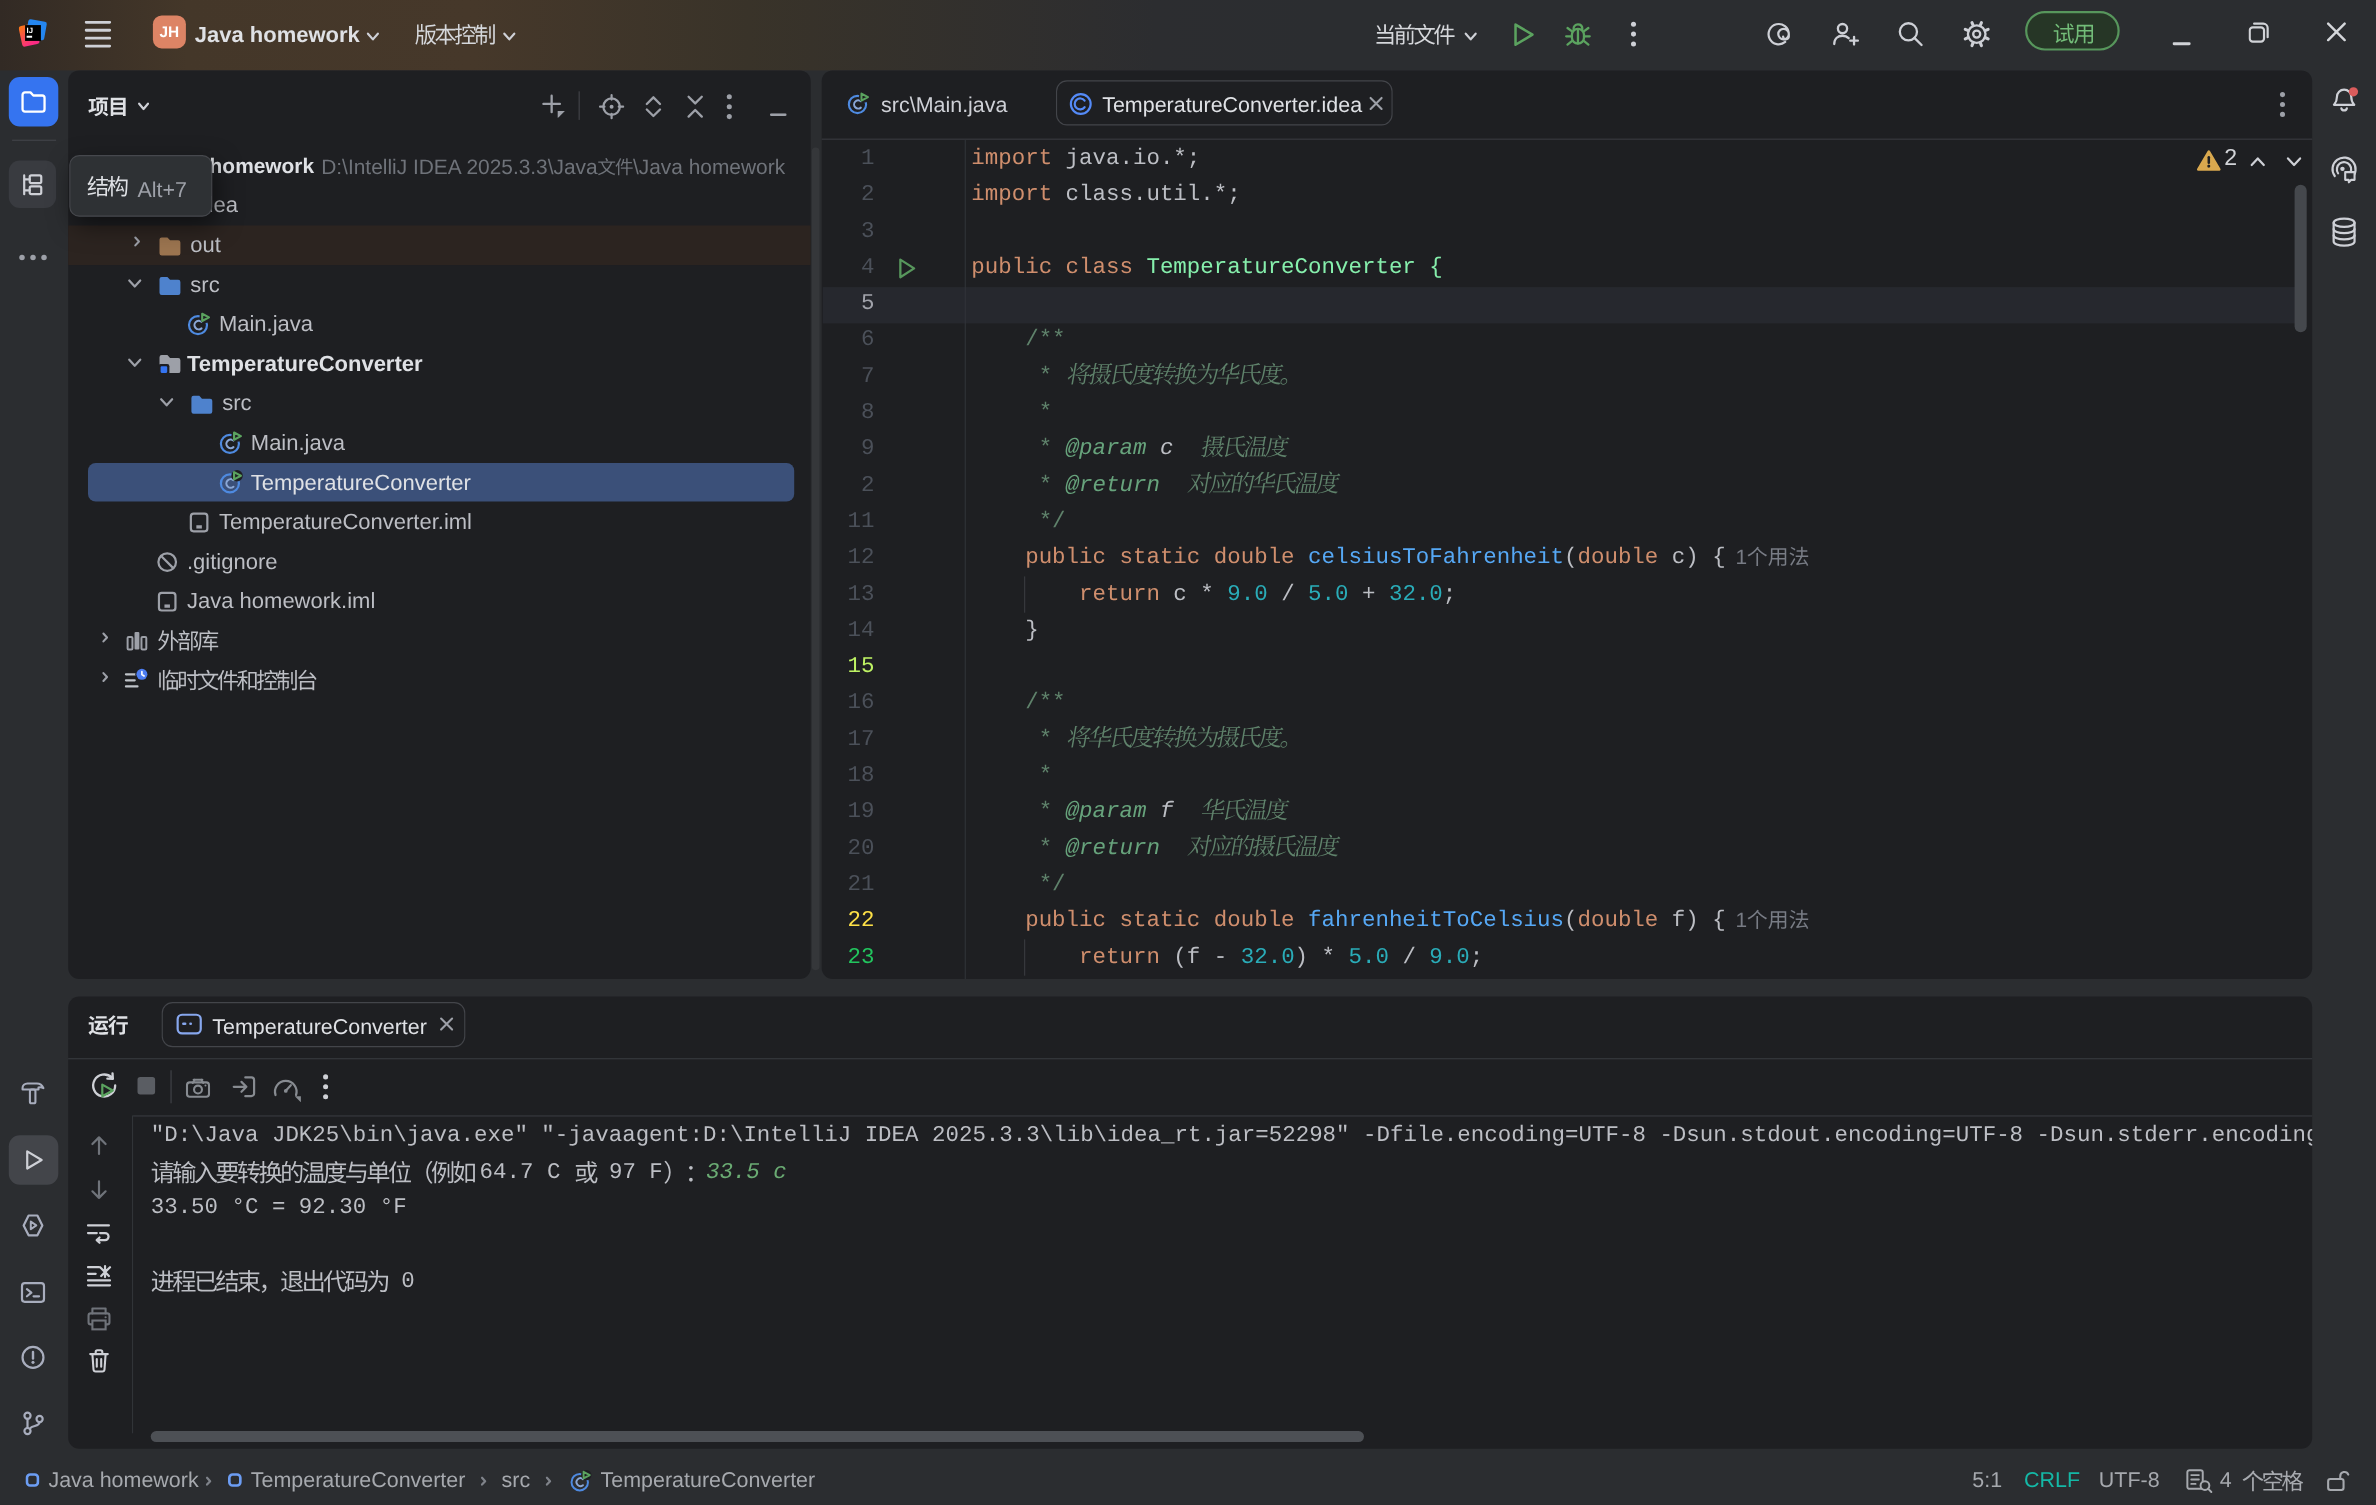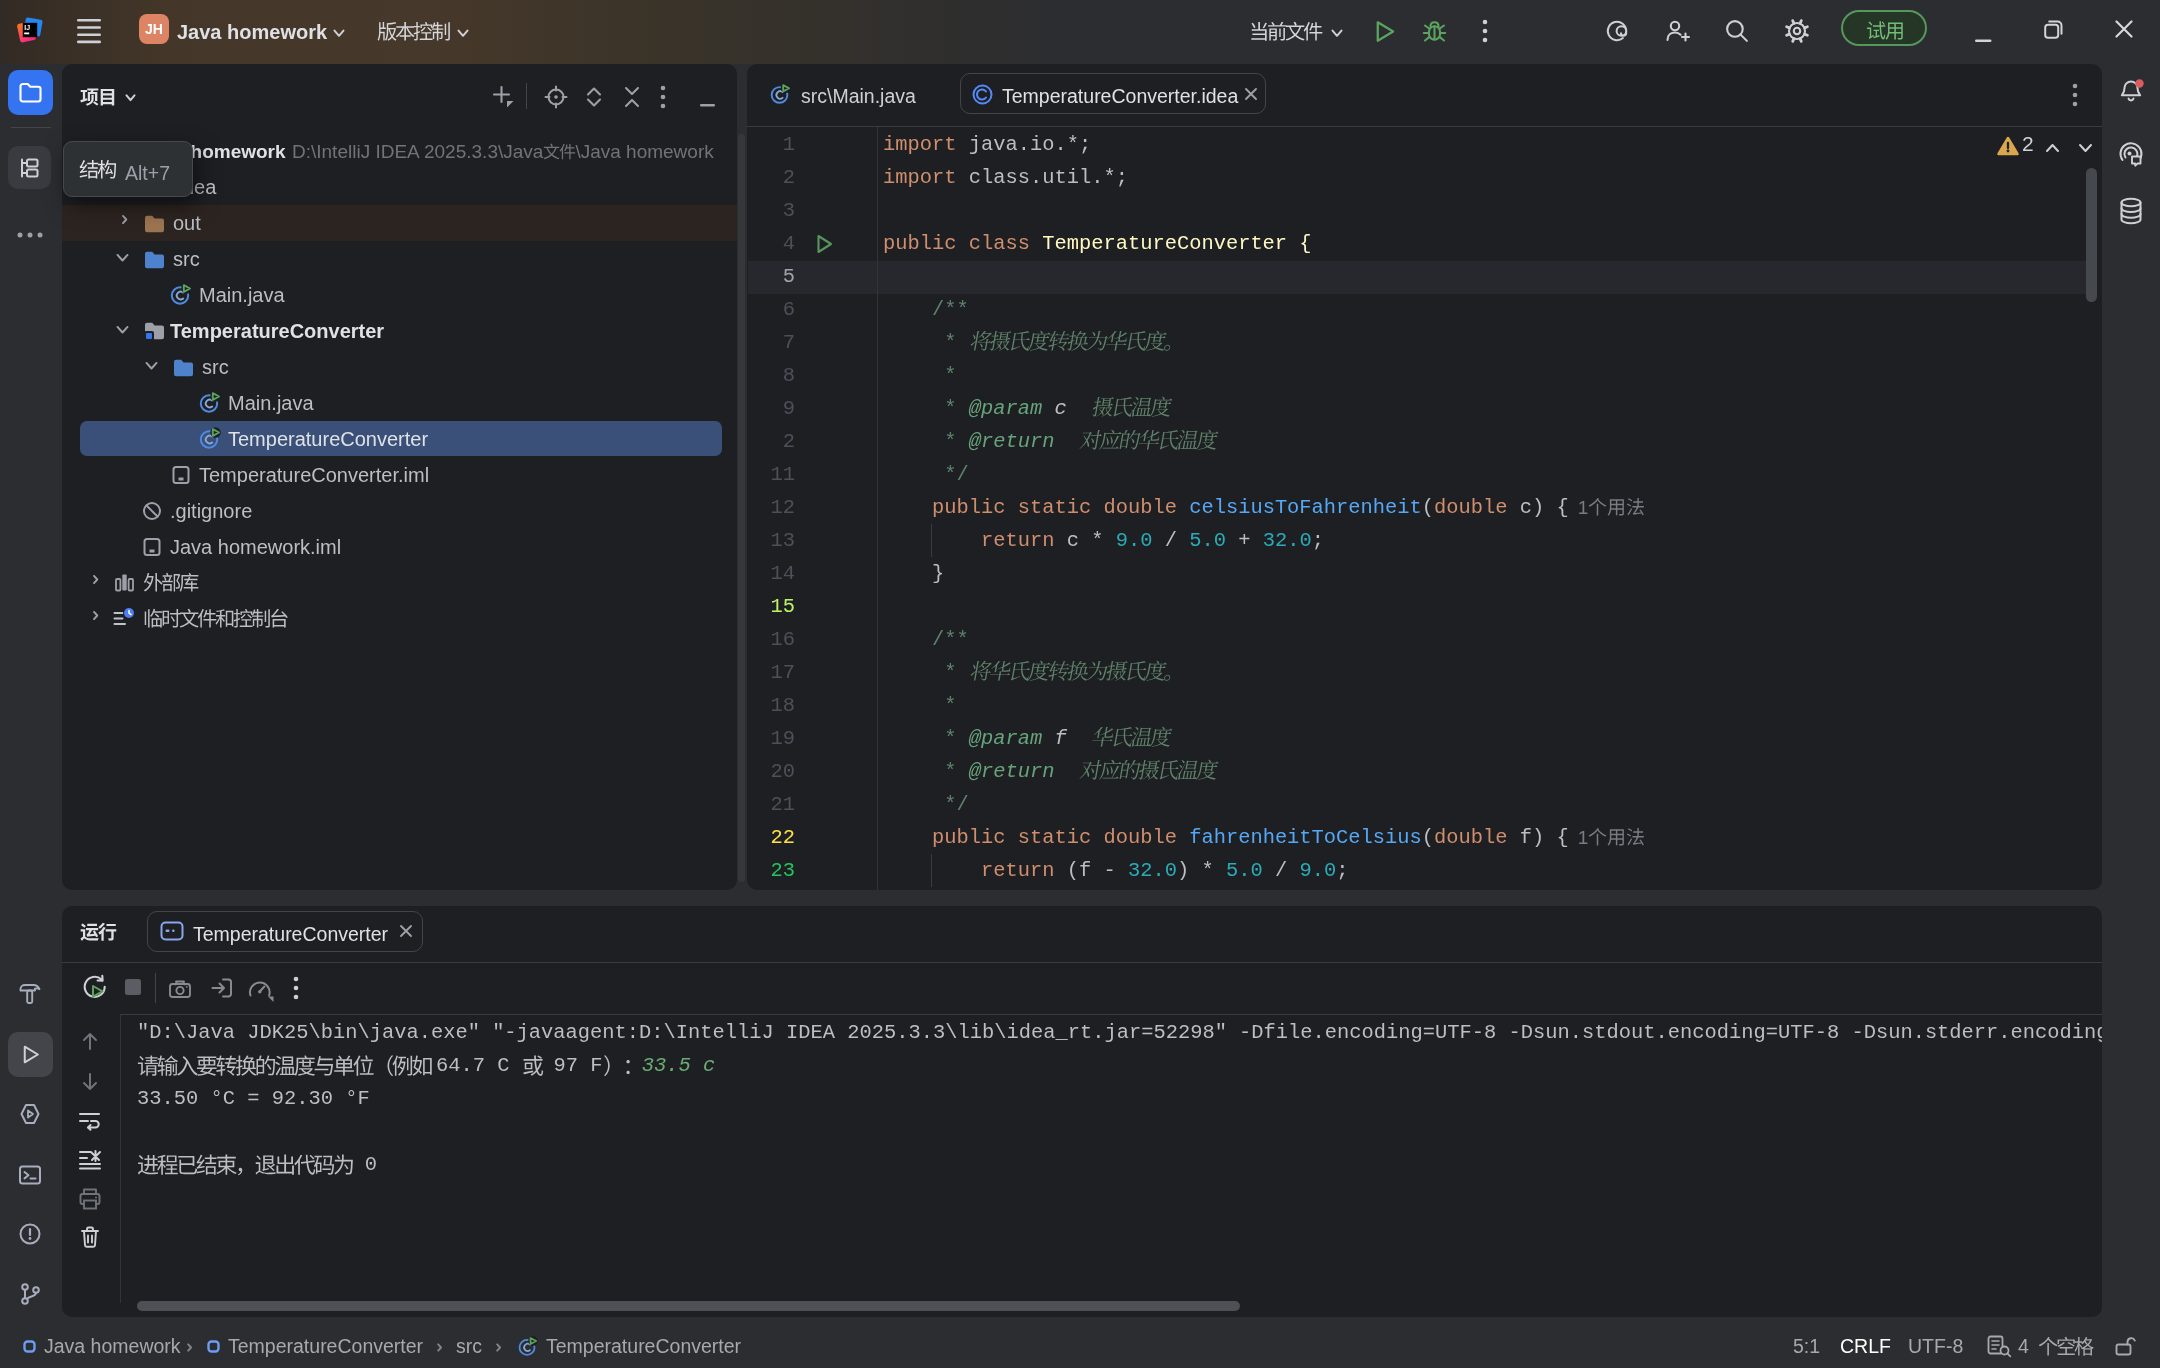--- a/index.html
+++ b/index.html
@@ -419,21 +419,21 @@
 <div class="m" style="position:absolute;left:747px;top:722px;width:48px;text-align:right;color:#4b5059">19</div>
 <div class="m" style="position:absolute;left:747px;top:755px;width:48px;text-align:right;color:#4b5059">20</div>
 <div class="m" style="position:absolute;left:747px;top:788px;width:48px;text-align:right;color:#4b5059">21</div>
 <div class="m" style="position:absolute;left:747px;top:821px;width:48px;text-align:right;color:#fde047">22</div>
 <div class="m" style="position:absolute;left:747px;top:854px;width:48px;text-align:right;color:#22c55e">23</div>
 <div style="position:absolute;left:813px;top:232px"><svg width="22" height="24" viewBox="0 0 22 24">
       <path d="M5.5 4 L18 12 L5.5 20 Z" stroke="#57965c" stroke-width="2.1" fill="none" stroke-linecap="round" stroke-linejoin="round"></path>
     </svg></div>
 <div class="m" style="position:absolute;left:883px;top:128px"><span style="color:#cf8e6d">import</span><span style="color:#bcbec4"> java.io.*;</span></div>
 <div class="m" style="position:absolute;left:883px;top:161px"><span style="color:#cf8e6d">import</span><span style="color:#bcbec4"> class.util.*;</span></div>
-<div class="m" style="position:absolute;left:883px;top:227px"><span style="color:#cf8e6d">public class</span><span style="color:#fef9c3"> TemperatureConverter {</span></div>
+<div class="m" style="position:absolute;left:883px;top:227px"><span style="color:#cf8e6d">public class</span><span style="color:#86efac"> TemperatureConverter {</span></div>
 <div class="m" style="position:absolute;left:883px;top:293px"><span style="color:#5f826b">    /**</span></div>
 <div class="m" style="position:absolute;left:883px;top:326px"><span style="color:#5f826b">     * </span><svg class="cj" width="213.4" height="21" fill="#5f826b">
       <use href="#g21" transform="translate(0 22) scale(0.0215) skewX(-10)"></use>
       <use href="#g22" transform="translate(19.4 22) scale(0.0215) skewX(-10)"></use>
       <use href="#g23" transform="translate(38.8 22) scale(0.0215) skewX(-10)"></use>
       <use href="#g24" transform="translate(58.2 22) scale(0.0215) skewX(-10)"></use>
       <use href="#g25" transform="translate(77.6 22) scale(0.0215) skewX(-10)"></use>
       <use href="#g26" transform="translate(97 22) scale(0.0215) skewX(-10)"></use>
       <use href="#g27" transform="translate(116.4 22) scale(0.0215) skewX(-10)"></use>
       <use href="#g28" transform="translate(135.8 22) scale(0.0215) skewX(-10)"></use>
@@ -664,21 +664,21 @@
       <path d="M5.2 3.38 l2.86 3.12 l-2.86 3.12" stroke="#7f838a" stroke-width="2" fill="none" stroke-linecap="round" stroke-linejoin="round"></path>
     </svg></div>
 <div style="position:absolute;left:517px;top:1336px"><svg width="21" height="21" viewBox="0 0 21 21">
       <circle cx="10.0435" cy="11.413" r="7.48696" stroke="#4e8ae0" stroke-width="1.82609" fill="none"></circle>
       <path d="M12.9652 8.67391 a3.56087 3.56087 0 1 0 0 5.47826" stroke="#8aa7d6" stroke-width="1.73478" fill="none" stroke-linecap="round" stroke-linejoin="round"></path>
       <circle cx="15.9783" cy="5.02174" r="4.74783" fill="#1e1f22"></circle>
       <path d="M13.513 2.0087 L19.1739 5.02174 L13.513 8.03478 Z" stroke="#5ba35f" stroke-width="1.73478" fill="none" stroke-linecap="round" stroke-linejoin="round"></path>
     </svg></div>
 <div style="position:absolute;left:546px;top:1335px;font-size:19.5px;color:#a6a9ae">TemperatureConverter</div>
 <div style="position:absolute;left:1793px;top:1335px;font-size:19.5px;color:#a6a9ae">5:1</div>
-<div style="position:absolute;left:1840px;top:1335px;font-size:19.5px;color:#ffffff">CRLF</div>
+<div style="position:absolute;left:1840px;top:1335px;font-size:19.5px;color:#14b8a6">CRLF</div>
 <div style="position:absolute;left:1908px;top:1335px;font-size:19.5px;color:#a6a9ae">UTF-8</div>
 <div style="position:absolute;left:1986px;top:1334px"><svg width="26" height="24" viewBox="0 0 26 24">
       <rect x="2.5" y="2.5" width="14" height="17" rx="2" stroke="#a6a9ae" stroke-width="1.8" fill="none"></rect>
       <path d="M6 7 h7 M6 11 h7 M6 15 h4" stroke="#a6a9ae" stroke-width="1.6" fill="none" stroke-linecap="round" stroke-linejoin="round"></path>
       <circle cx="18.5" cy="16.5" r="4" stroke="#a6a9ae" stroke-width="1.8" fill="#2b2d30"></circle>
       <path d="M21.3 19.3 l3 3" stroke="#a6a9ae" stroke-width="1.8" fill="none" stroke-linecap="round" stroke-linejoin="round"></path>
     </svg></div>
 <div style="position:absolute;left:2018px;top:1335px;font-size:19.5px;color:#a6a9ae">4 </div>
 <div style="position:absolute;left:2038px;top:1334px"><svg class="cj" width="54" height="20" fill="#a6a9ae">
       <use href="#g34" transform="translate(0 20) scale(0.0203)"></use>

